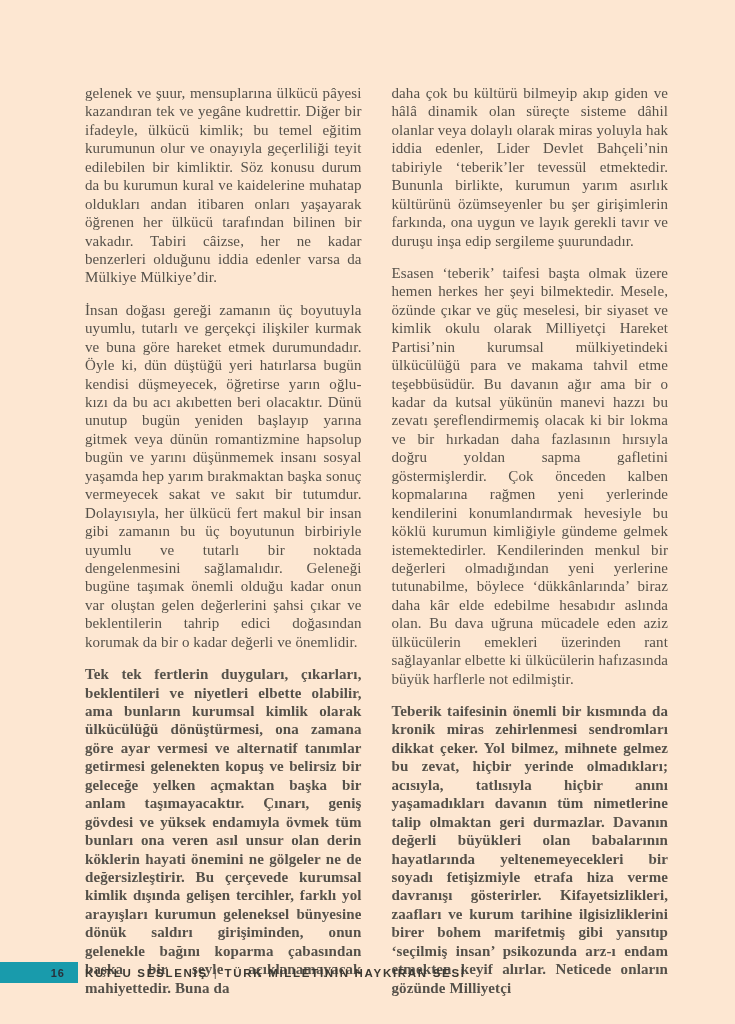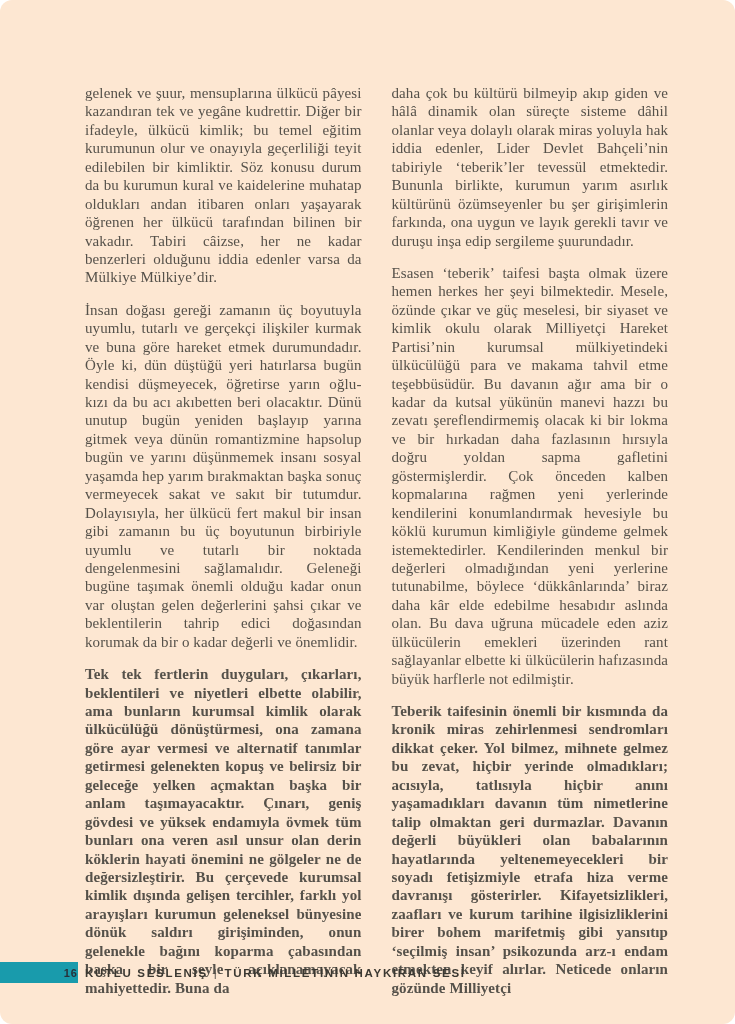--- a/index.html
+++ b/index.html
@@ -6,21 +6,20 @@
     margin: 0;
     padding: 0;
   }
   .page {
     position: relative;
     width: 735px;
     height: 1024px;
     background: #fde7d2;
     overflow: hidden;
     font-family: "Liberation Serif", "DejaVu Serif", serif;
-    border-radius: 12px;
   }
   .content {
     position: absolute;
     top: 84px;
     left: 85px;
     width: 583px;
     display: flex;
     gap: 30px;
   }
   .column {
@@ -54,20 +53,21 @@
     width: 78px;
     height: 21px;
     background: #199bac;
     color: #28313a;
     font-size: 11px;
     font-weight: bold;
     letter-spacing: 1px;
     display: inline-flex;
     align-items: center;
     justify-content: flex-end;
+    padding-right: 13px;
     flex: 0 0 auto;
   }
   .running-head {
     margin-left: 7px;
     font-size: 11.5px;
     font-weight: bold;
     letter-spacing: 1.7px;
     color: #3b3831;
     white-space: nowrap;
   }

